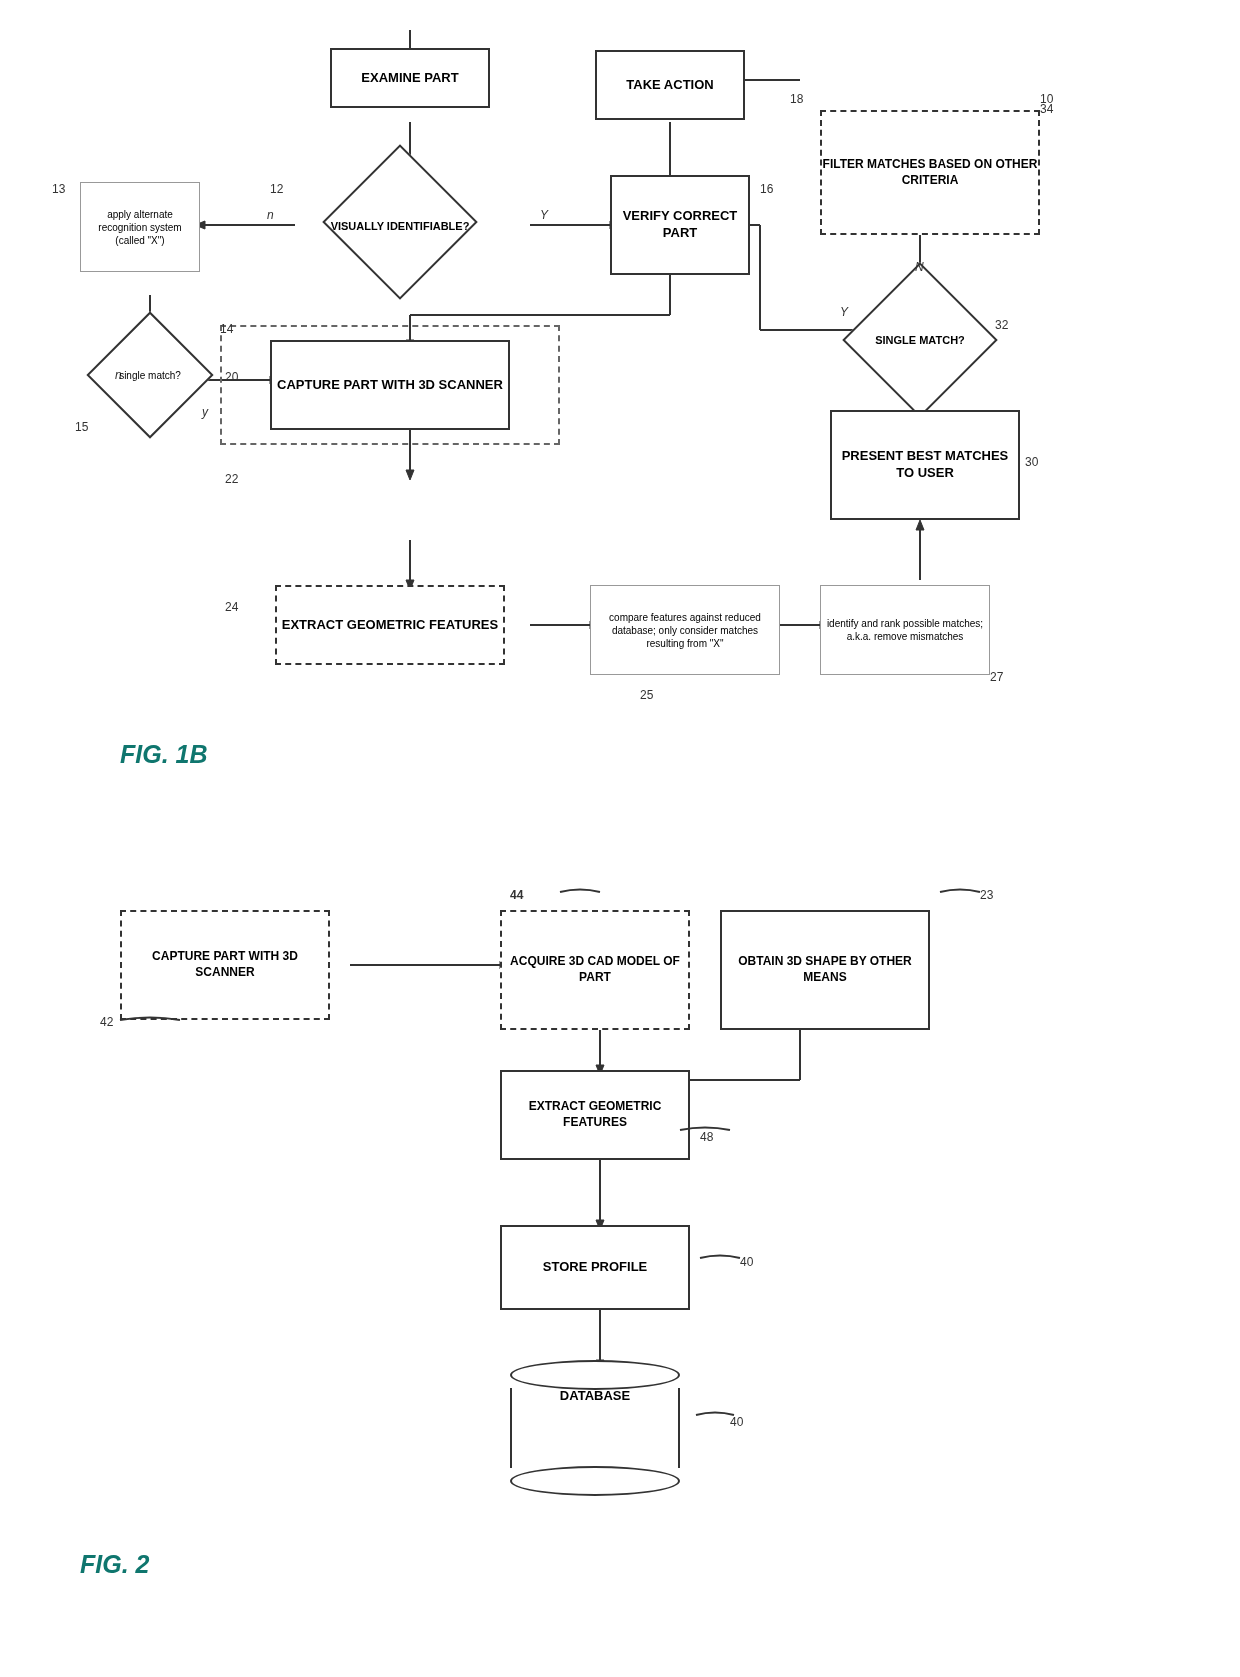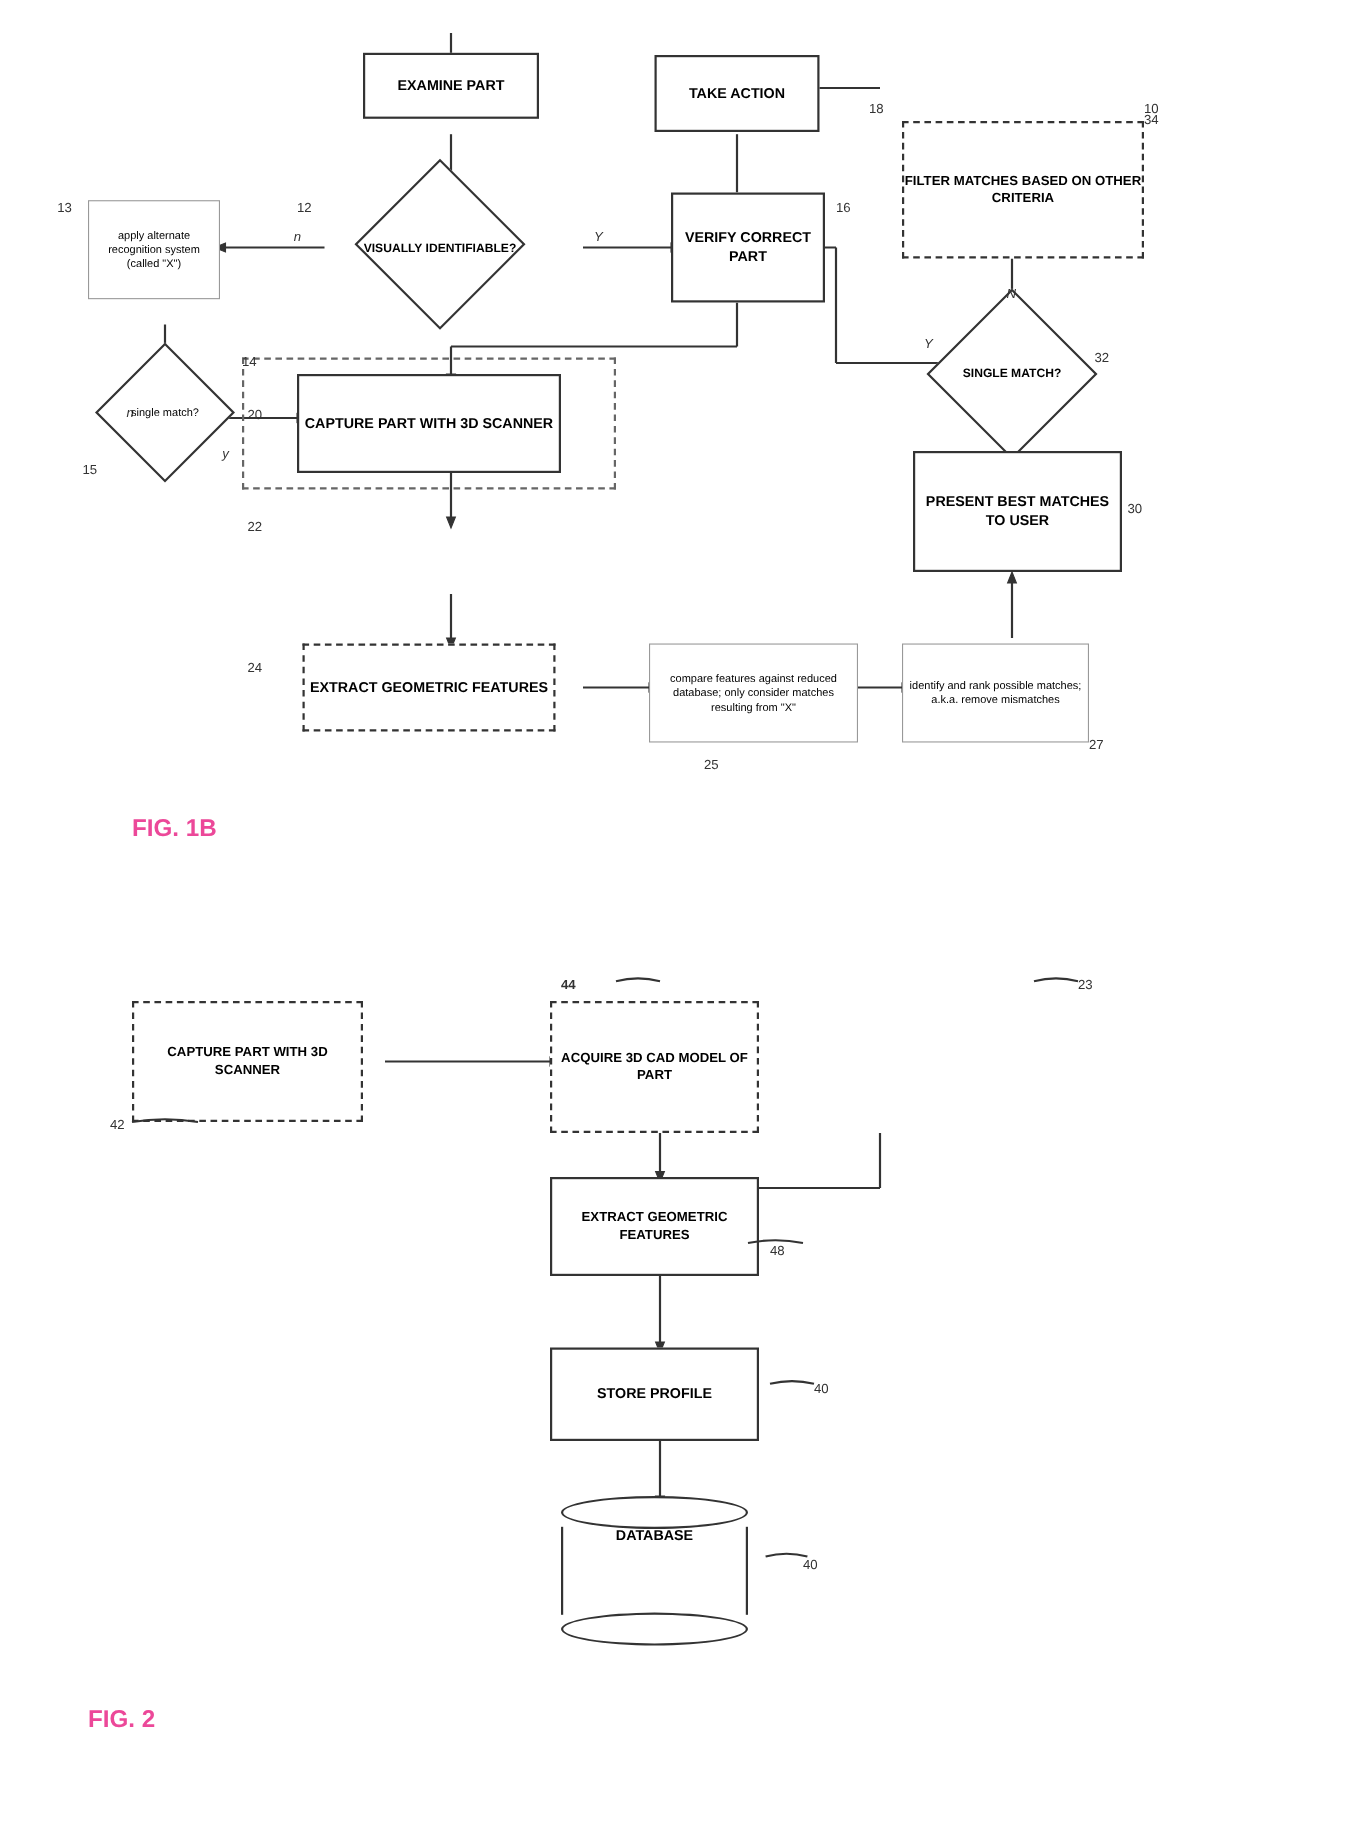--- a/index.html
+++ b/index.html
@@ -95,23 +95,24 @@
     }
 
     .label {
       position: absolute;
       font-size: 12px;
       font-weight: normal;
       color: #333;
     }
     .fig-label {
       position: absolute;
-      font-size: 22px;
+      font-size: 25px;
       font-weight: bold;
-      color: #ec4899;
+      font-style: italic;
+      color: #0f766e;
     }
 
     
     .svg-overlay {
       position: absolute;
       top: 0;
       left: 0;
       width: 100%;
       height: 100%;
       pointer-events: none;
@@ -313,20 +314,23 @@
     </svg>
 
     <div class="box-dashed" style="left:100px; top:40px; width:210px; height:110px; font-size:12px;">
       <span>CAPTURE PART WITH 3D SCANNER</span>
     </div>
 
     <div class="box-dashed" style="left:480px; top:40px; width:190px; height:120px; font-size:12px;">
       <span>ACQUIRE 3D CAD MODEL OF PART</span>
     </div>
 
+    <div class="box-solid" style="left:700px; top:40px; width:210px; height:120px; font-size:12px;">
+      <span>OBTAIN 3D SHAPE BY OTHER MEANS</span>
+    </div>
 
     <div class="box-solid" style="left:480px; top:200px; width:190px; height:90px; font-size:12px;">
       <span>EXTRACT GEOMETRIC FEATURES</span>
     </div>
 
     <div class="box-solid" style="left:480px; top:355px; width:190px; height:85px; font-size:13px;">
       <span>STORE PROFILE</span>
     </div>
 
     <div class="cylinder" style="position:absolute; left:490px; top:490px; width:170px;">

